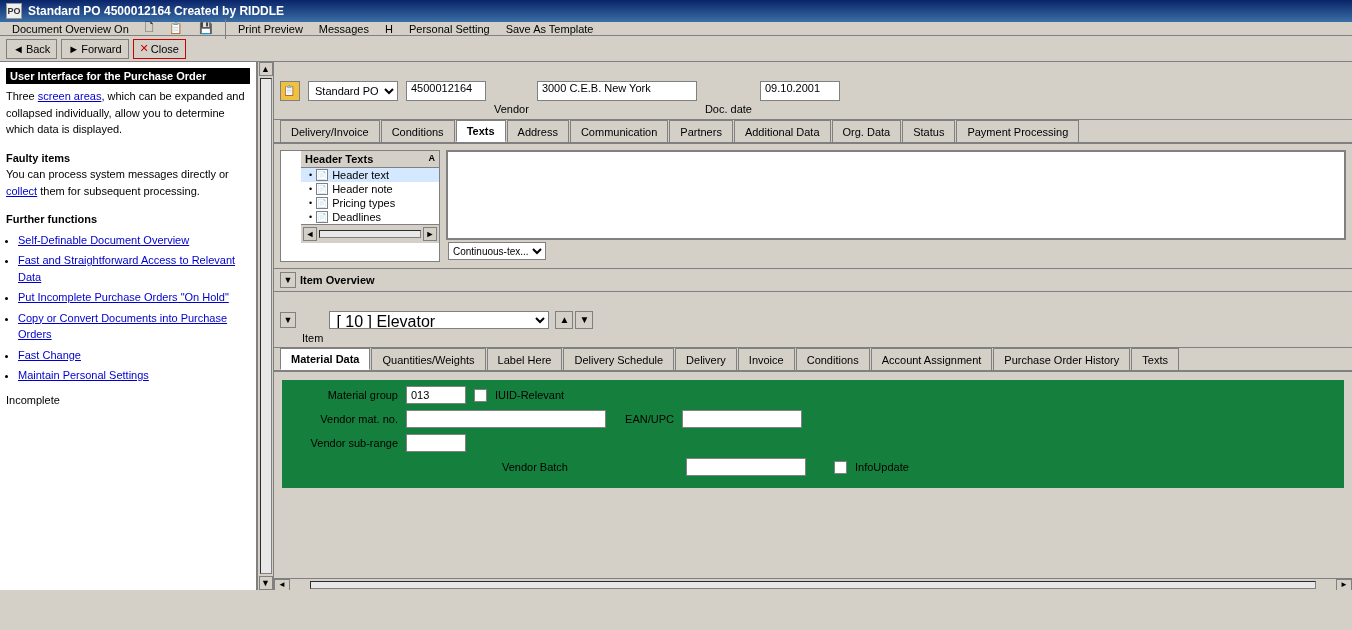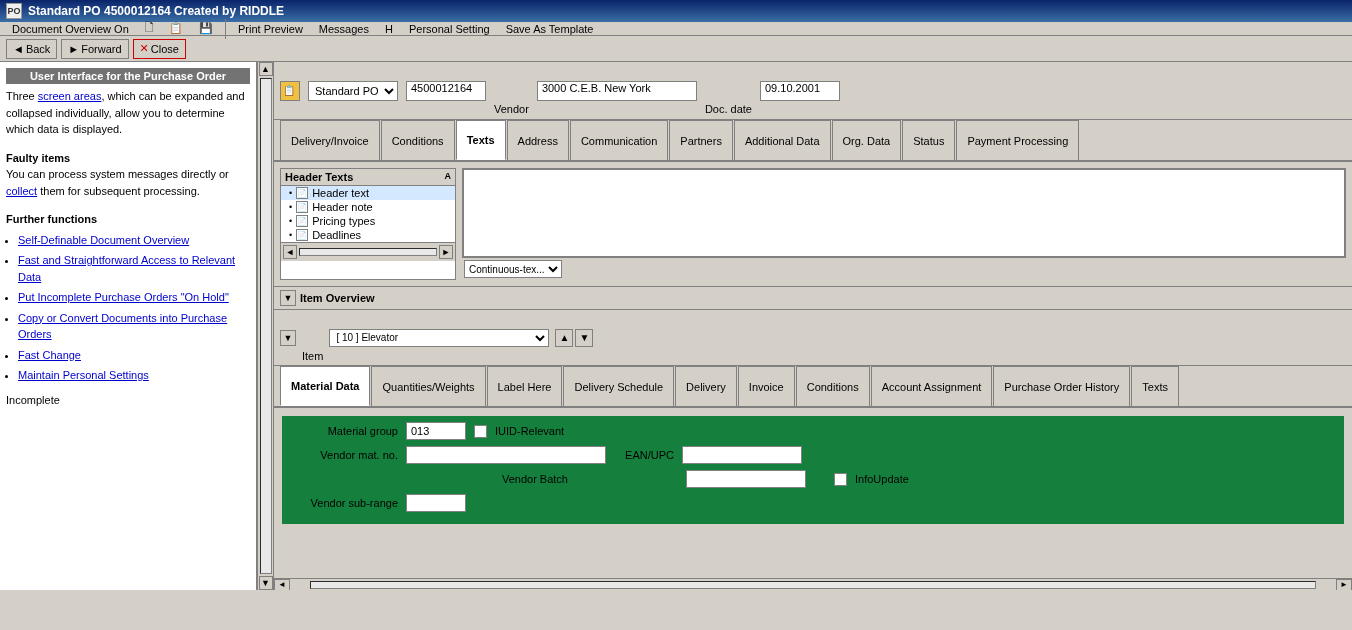--- a/index.html
+++ b/index.html
@@ -71,27 +71,26 @@
     
     .sidebar {
       width: 258px;
       background: #fff;
       border-right: 2px solid #808080;
       overflow-y: auto;
       padding: 6px;
       flex-shrink: 0;
     }
     .sidebar-header {
-      background: #737373;
+      background: #000000;
       color: white;
       padding: 2px 4px;
       font-size: 11px;
       font-weight: bold;
       margin-bottom: 4px;
-      text-align: center;
     }
     .sidebar-content { font-size: 11px; color: #000; line-height: 1.5; }
     .sidebar-content .section-title { font-weight: bold; color: #000; margin-top: 12px; font-size: 11px; }
     .sidebar-content .link { color: #0000cc; text-decoration: underline; cursor: pointer; font-size: 11px; }
     .sidebar-content ul { margin-left: 12px; }
     .sidebar-content li { margin-top: 4px; }
 
     
     .content-area {
       flex: 1;
@@ -142,42 +141,43 @@
       gap: 1px;
     }
     .tab {
       padding: 2px 10px;
       font-size: 11px;
       cursor: pointer;
       border: 1px solid #808080;
       border-bottom: none;
       background: #d4d0c8;
       color: #000;
-      height: 40px;
+      height: 22px;
       display: flex;
       align-items: center;
     }
     .tab.active {
       background: #fff;
       border-bottom: 1px solid #fff;
       font-weight: bold;
     }
 
     
     .header-texts-area {
       display: flex;
       padding: 6px;
       gap: 6px;
       background: #d4d0c8;
       flex-shrink: 0;
     }
     .header-texts-panel {
-      width: 176px;
+      width: 160px;
       border: 1px solid #808080;
       background: #fff;
+      padding-left: 20px;
     }
     .panel-header {
       background: #d4d0c8;
       padding: 2px 4px;
       font-size: 11px;
       font-weight: bold;
       border-bottom: 1px solid #808080;
       display: flex;
       justify-content: space-between;
     }
@@ -233,21 +233,21 @@
       padding: 3px 6px;
       display: flex;
       align-items: center;
       gap: 6px;
       border-bottom: 1px solid #808080;
       flex-shrink: 0;
     }
     .item-select {
       border: 1px solid #808080;
       background: white;
-      font-size: 10px;
+      font-size: 16px;
       height: 18px;
       padding: 0 2px;
       min-width: 220px;
     }
     .nav-arrows {
       display: flex;
       gap: 2px;
     }
     .nav-arrow {
       width: 18px; height: 18px; background: #d4d0c8; border: 1px solid #808080;
@@ -508,30 +508,30 @@
         </div>
 
         <div class="form-row">
           <span class="form-label">Vendor mat. no.</span>
           <input type="text" class="form-input" value="" style="width: 200px;">
           <span class="form-label" style="min-width:60px; text-align:right;">EAN/UPC</span>
           <input type="text" class="form-input" value="" style="width: 120px;">
         </div>
 
         <div class="form-row">
+          <span class="form-label">Vendor sub-range</span>
+          <input type="text" class="form-input" value="" style="width: 40px;">
+        </div>
+
+        <div class="form-row">
           <span class="form-label" style="margin-left:170px;">Vendor Batch</span>
           <input type="text" class="form-input" value="" style="width: 120px; margin-left: 110px;">
           <div class="form-checkbox" style="margin-left:20px;"></div>
           <span class="checkbox-label">InfoUpdate</span>
         </div>
-
-        <div class="form-row">
-          <span class="form-label">Vendor sub-range</span>
-          <input type="text" class="form-input" value="" style="width: 40px;">
-        </div>
       </div>
     </div>
 
     <div class="scroll-area">
       <div class="scroll-end-btn">◄</div>
       <div class="scroll-track"></div>
       <div class="scroll-end-btn">►</div>
     </div>
 
   </div>

